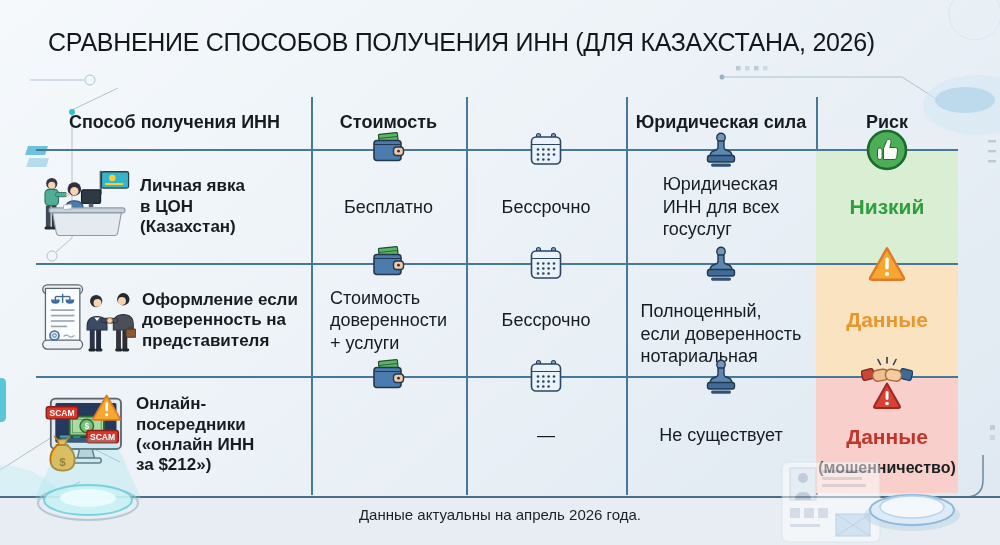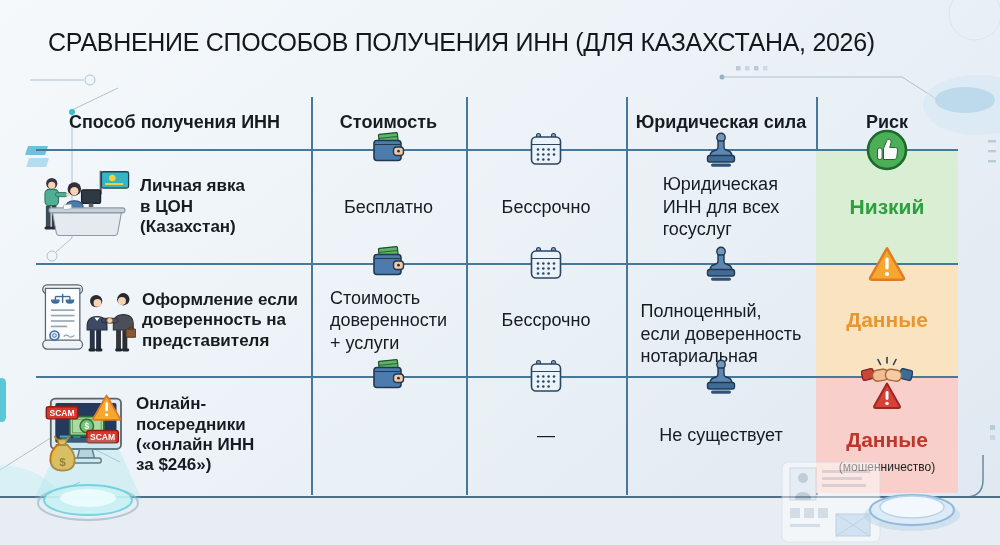--- a/index.html
+++ b/index.html
@@ -15,21 +15,21 @@
   .footline{height:2px;left:0;width:1000px;top:496px;background:#4f6e84;}
   .footband{left:0;top:498px;width:1000px;height:47px;background:#e7edf3;}
   .cell{display:flex;align-items:center;justify-content:center;text-align:left;
         font-size:18px;line-height:1.25;white-space:pre-line;}
   .hcell{font-weight:700;font-size:18px;padding-bottom:9px;}
   .method{justify-content:flex-start;text-align:left;font-weight:700;font-size:17px;
           gap:6px;padding-left:2px;line-height:1.2;}
   .method svg{flex:0 0 auto;}
   .riskcell{flex-direction:column;}
   .risk-label{font-weight:700;font-size:21px;}
-  .risk-note{font-size:12px;color:#1a1f24;margin-top:7px;font-weight:400;}
+  .risk-note{font-size:16px;color:#1a1f24;margin-top:7px;font-weight:700;}
   .footer-note{left:0;top:506px;width:1000px;text-align:center;font-size:15px;color:#1c2126;}
   .icon{position:absolute;}
 </style>
 </head>
 <body>
 
 <svg width="0" height="0" style="position:absolute">
   <defs>
     <symbol id="sym-wallet" viewBox="0 0 36 36">
       <g transform="rotate(-6 18 8)">
@@ -282,21 +282,21 @@
       <circle cx="74" cy="23" r="1.7" fill="#ffffff"></circle>
       <path d="M20 56 q-9 7 -8.5 17 q0.5 12 13.5 12 q13 0 13.5 -11 q0.5 -10 -9 -18 z" fill="#f3b53e" stroke="#b07616" stroke-width="2"></path>
       <path d="M19 50.5 h11 l-2.5 6 h-6 z" fill="#f3b53e" stroke="#b07616" stroke-width="1.6"></path>
       <path d="M17.5 56.5 h14" stroke="#b07616" stroke-width="2"></path>
       <path d="M19 50.5 l-3 -4 M30 50.5 l3 -4" stroke="#b07616" stroke-width="2"></path>
       <text x="25" y="80" font-size="13" font-weight="bold" fill="#9c6a12" text-anchor="middle" font-family="'Liberation Sans',sans-serif">$</text>
     </svg>
     <div>Онлайн-
 посередники
 («онлайн ИНН
-за $246»)</div>
+за $212»)</div>
   </div>
   <div class="abs cell" style="left:466px;top:377px;width:160px;height:116px">—</div>
   <div class="abs cell" style="left:626px;top:377px;width:190px;height:116px">Не существует</div>
   <div class="abs cell riskcell" style="left:816px;top:377px;width:142px;height:116px;padding-top:32px;box-sizing:border-box">
     <span class="risk-label" style="color: rgb(192, 54, 43);">Данные</span>
     <span class="risk-note">(мошенничество)</span>
   </div>
 
   <svg class="icon" width="36" height="36" style="left:370px;top:132px">
       <use href="#sym-wallet"></use>
@@ -330,20 +330,21 @@
     </svg>
   <svg class="icon" width="40" height="38" style="left:867px;top:245px">
       <use href="#sym-warning"></use>
     </svg>
   <svg class="icon" width="52" height="60" style="left:861px;top:356px">
       <use href="#sym-handshake"></use>
     </svg>
 
   <div class="abs footband"></div>
   <div class="abs footline"></div>
+  <div class="abs footer-note">Данные актуальны на апрель 2026 года.</div>
 
   <svg class="abs decor" width="1000" height="545" viewBox="0 0 1000 545" style="left:0;top:0">
     <polygon points="62,438 114,438 142,500 34,500" fill="#7fe0ea" opacity="0.22"></polygon>
     <ellipse cx="88" cy="503" rx="50" ry="17" fill="none" stroke="#9fb9c6" stroke-width="2" opacity="0.7"></ellipse>
     <ellipse cx="88" cy="500" rx="44" ry="15" fill="#c9f2f5" stroke="#6fd2dd" stroke-width="2" opacity="0.9"></ellipse>
     <ellipse cx="88" cy="498" rx="28" ry="9" fill="#eafbfc" opacity="0.95"></ellipse>
     <g opacity="0.5">
       <rect x="782" y="462" width="98" height="80" rx="6" fill="#ffffff" stroke="#cfdbe4"></rect>
       <rect x="790" y="468" width="26" height="32" fill="#e8eef3" stroke="#b9c6d0"></rect>
       <circle cx="803" cy="478" r="5" fill="#9fb0bf"></circle>

